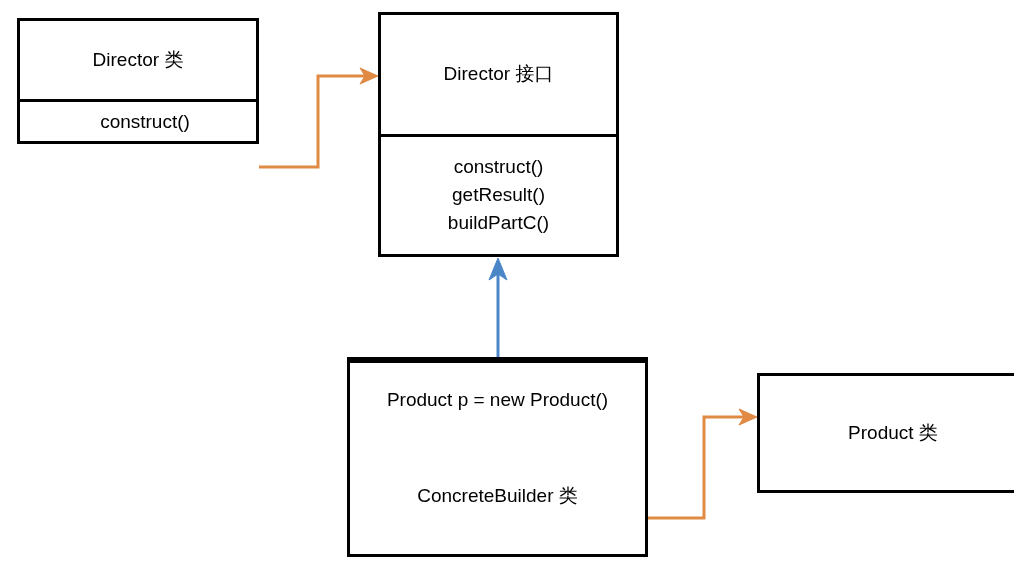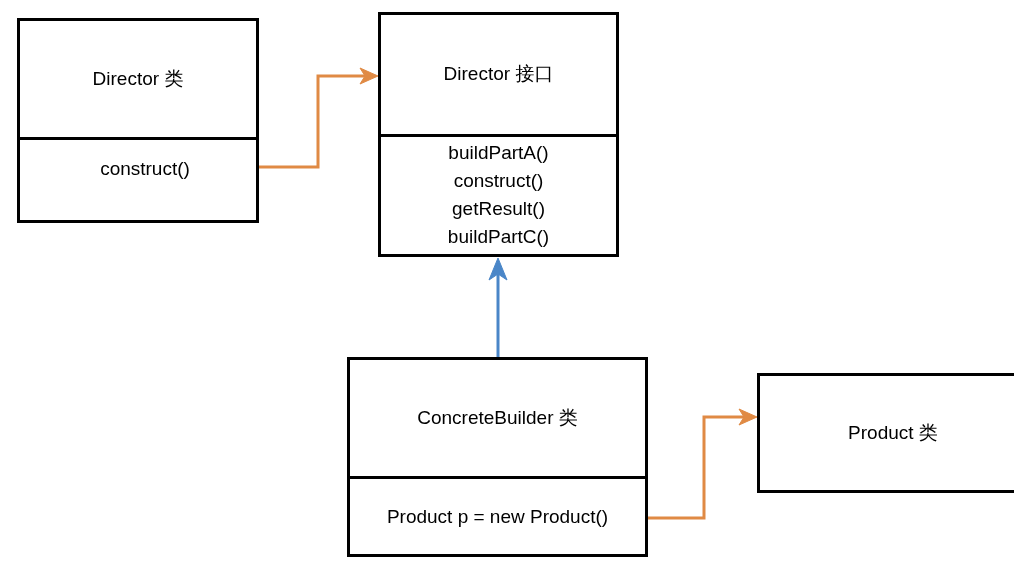--- a/index.html
+++ b/index.html
@@ -54,21 +54,21 @@
   }
   .edge-layer {
     position: absolute;
     left: 0;
     top: 0;
     width: 1014px;
     height: 576px;
     z-index: 1;
     pointer-events: none;
   }
-  #box-director { left: 17px;  top: 18px;  width: 242px; height: 205px; }
+  #box-director { left: 17px;  top: 18px;  width: 242px; height: 126px; }
   #box-director .c-title  { height: 116px; }
   #box-director .c-body   { height: 61px; padding-left: 20px; }
 
   #box-builder  { left: 378px; top: 12px;  width: 241px; height: 245px; }
   #box-builder .c-title   { height: 122px; }
   #box-builder .c-body    { height: 123px; }
 
   #box-concrete { left: 347px; top: 357px; width: 301px; height: 200px; }
   #box-concrete .c-title  { height: 120px; }
   #box-concrete .c-body   { height: 80px; }
@@ -100,29 +100,28 @@
   </svg>
 
   <div class="uml-box" id="box-director">
     <div class="compartment c-title">Director 类</div>
     <div class="compartment c-body divided-top">construct()</div>
   </div>
 
   <div class="uml-box" id="box-builder">
     <div class="compartment c-title">Director 接口</div>
     <div class="compartment c-body methods divided-top">
-      <span class="method-line">buildPartA()</span>
       <span class="method-line">construct()</span>
       <span class="method-line">getResult()</span>
       <span class="method-line">buildPartC()</span>
     </div>
   </div>
 
   <div class="uml-box" id="box-concrete">
+    <div class="compartment c-body divided-top">Product p = new Product()</div>
     <div class="compartment c-title">ConcreteBuilder 类</div>
-    <div class="compartment c-body divided-top">Product p = new Product()</div>
   </div>
 
   <div class="uml-box" id="box-product">
     <div class="compartment c-title">Product 类</div>
   </div>
 
 </div>
 
 </body></html>

